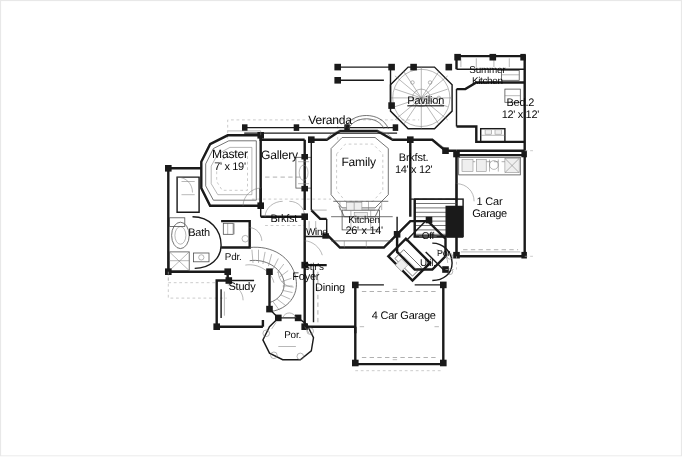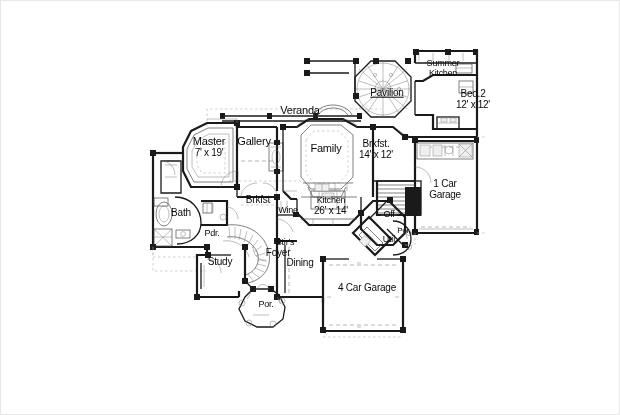--- a/index.html
+++ b/index.html
@@ -419,21 +419,21 @@
 
   <div class="room-label lbl-sm" style="left:330px; top:205px;">
     <span>Kitchen</span>
     <span class="dim">26' x 14'</span>
   </div>
 
   <div class="room-label lbl-sm" style="left:388px; top:214px;">Off</div>
 
   <div class="room-label lbl-xs" style="left:403px; top:230px;">Por.</div>
 
-  <div class="room-label lbl-sm" style="left:377px; top:239px;padding-left:24px;">Util.</div>
+  <div class="room-label lbl-sm" style="left:388px; top:239px;">Util.</div>
 
   <div class="room-label lbl-md" style="left:219px; top:261px;">Study</div>
 
   <div class="room-label lbl-md" style="left:259px; top:252px;padding-left:36px;">Foyer</div>
 
   <div class="room-label lbl-md" style="left:299px; top:262px;text-align:center;">Dining</div>
 
   <div class="room-label lbl-sm" style="left:265px; top:304px;">Por.</div>
 
   <div class="room-label lbl-md" style="left:366px; top:287px;">4 Car Garage</div>

